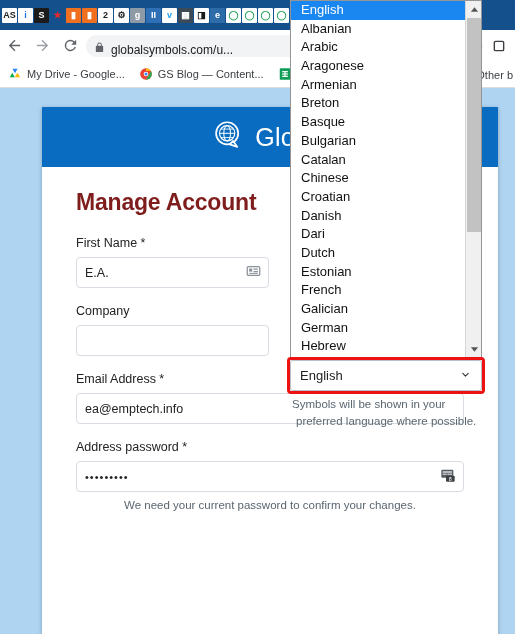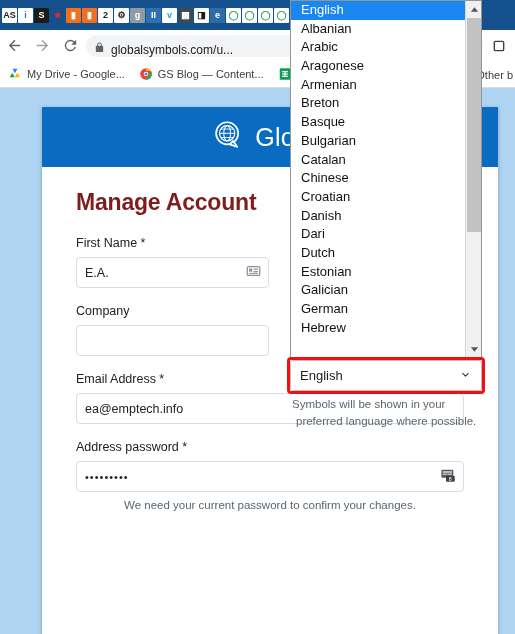--- a/index.html
+++ b/index.html
@@ -352,20 +352,21 @@
         <div class="popup-item">Breton</div>
         <div class="popup-item">Basque</div>
         <div class="popup-item">Bulgarian</div>
         <div class="popup-item">Catalan</div>
         <div class="popup-item">Chinese</div>
         <div class="popup-item">Croatian</div>
         <div class="popup-item">Danish</div>
         <div class="popup-item">Dari</div>
         <div class="popup-item">Dutch</div>
         <div class="popup-item">Estonian</div>
+        <div class="popup-item">French</div>
         <div class="popup-item">Galician</div>
         <div class="popup-item">German</div>
         <div class="popup-item">Hebrew</div>
       </div>
     <div class="popup-scroll">
       <div class="sb-arrow up">
         <svg width="9" height="9" viewBox="0 0 10 10">
             <path d="M5 2.5 9 7.5H1z" fill="#555"></path>
           </svg>
       </div>

